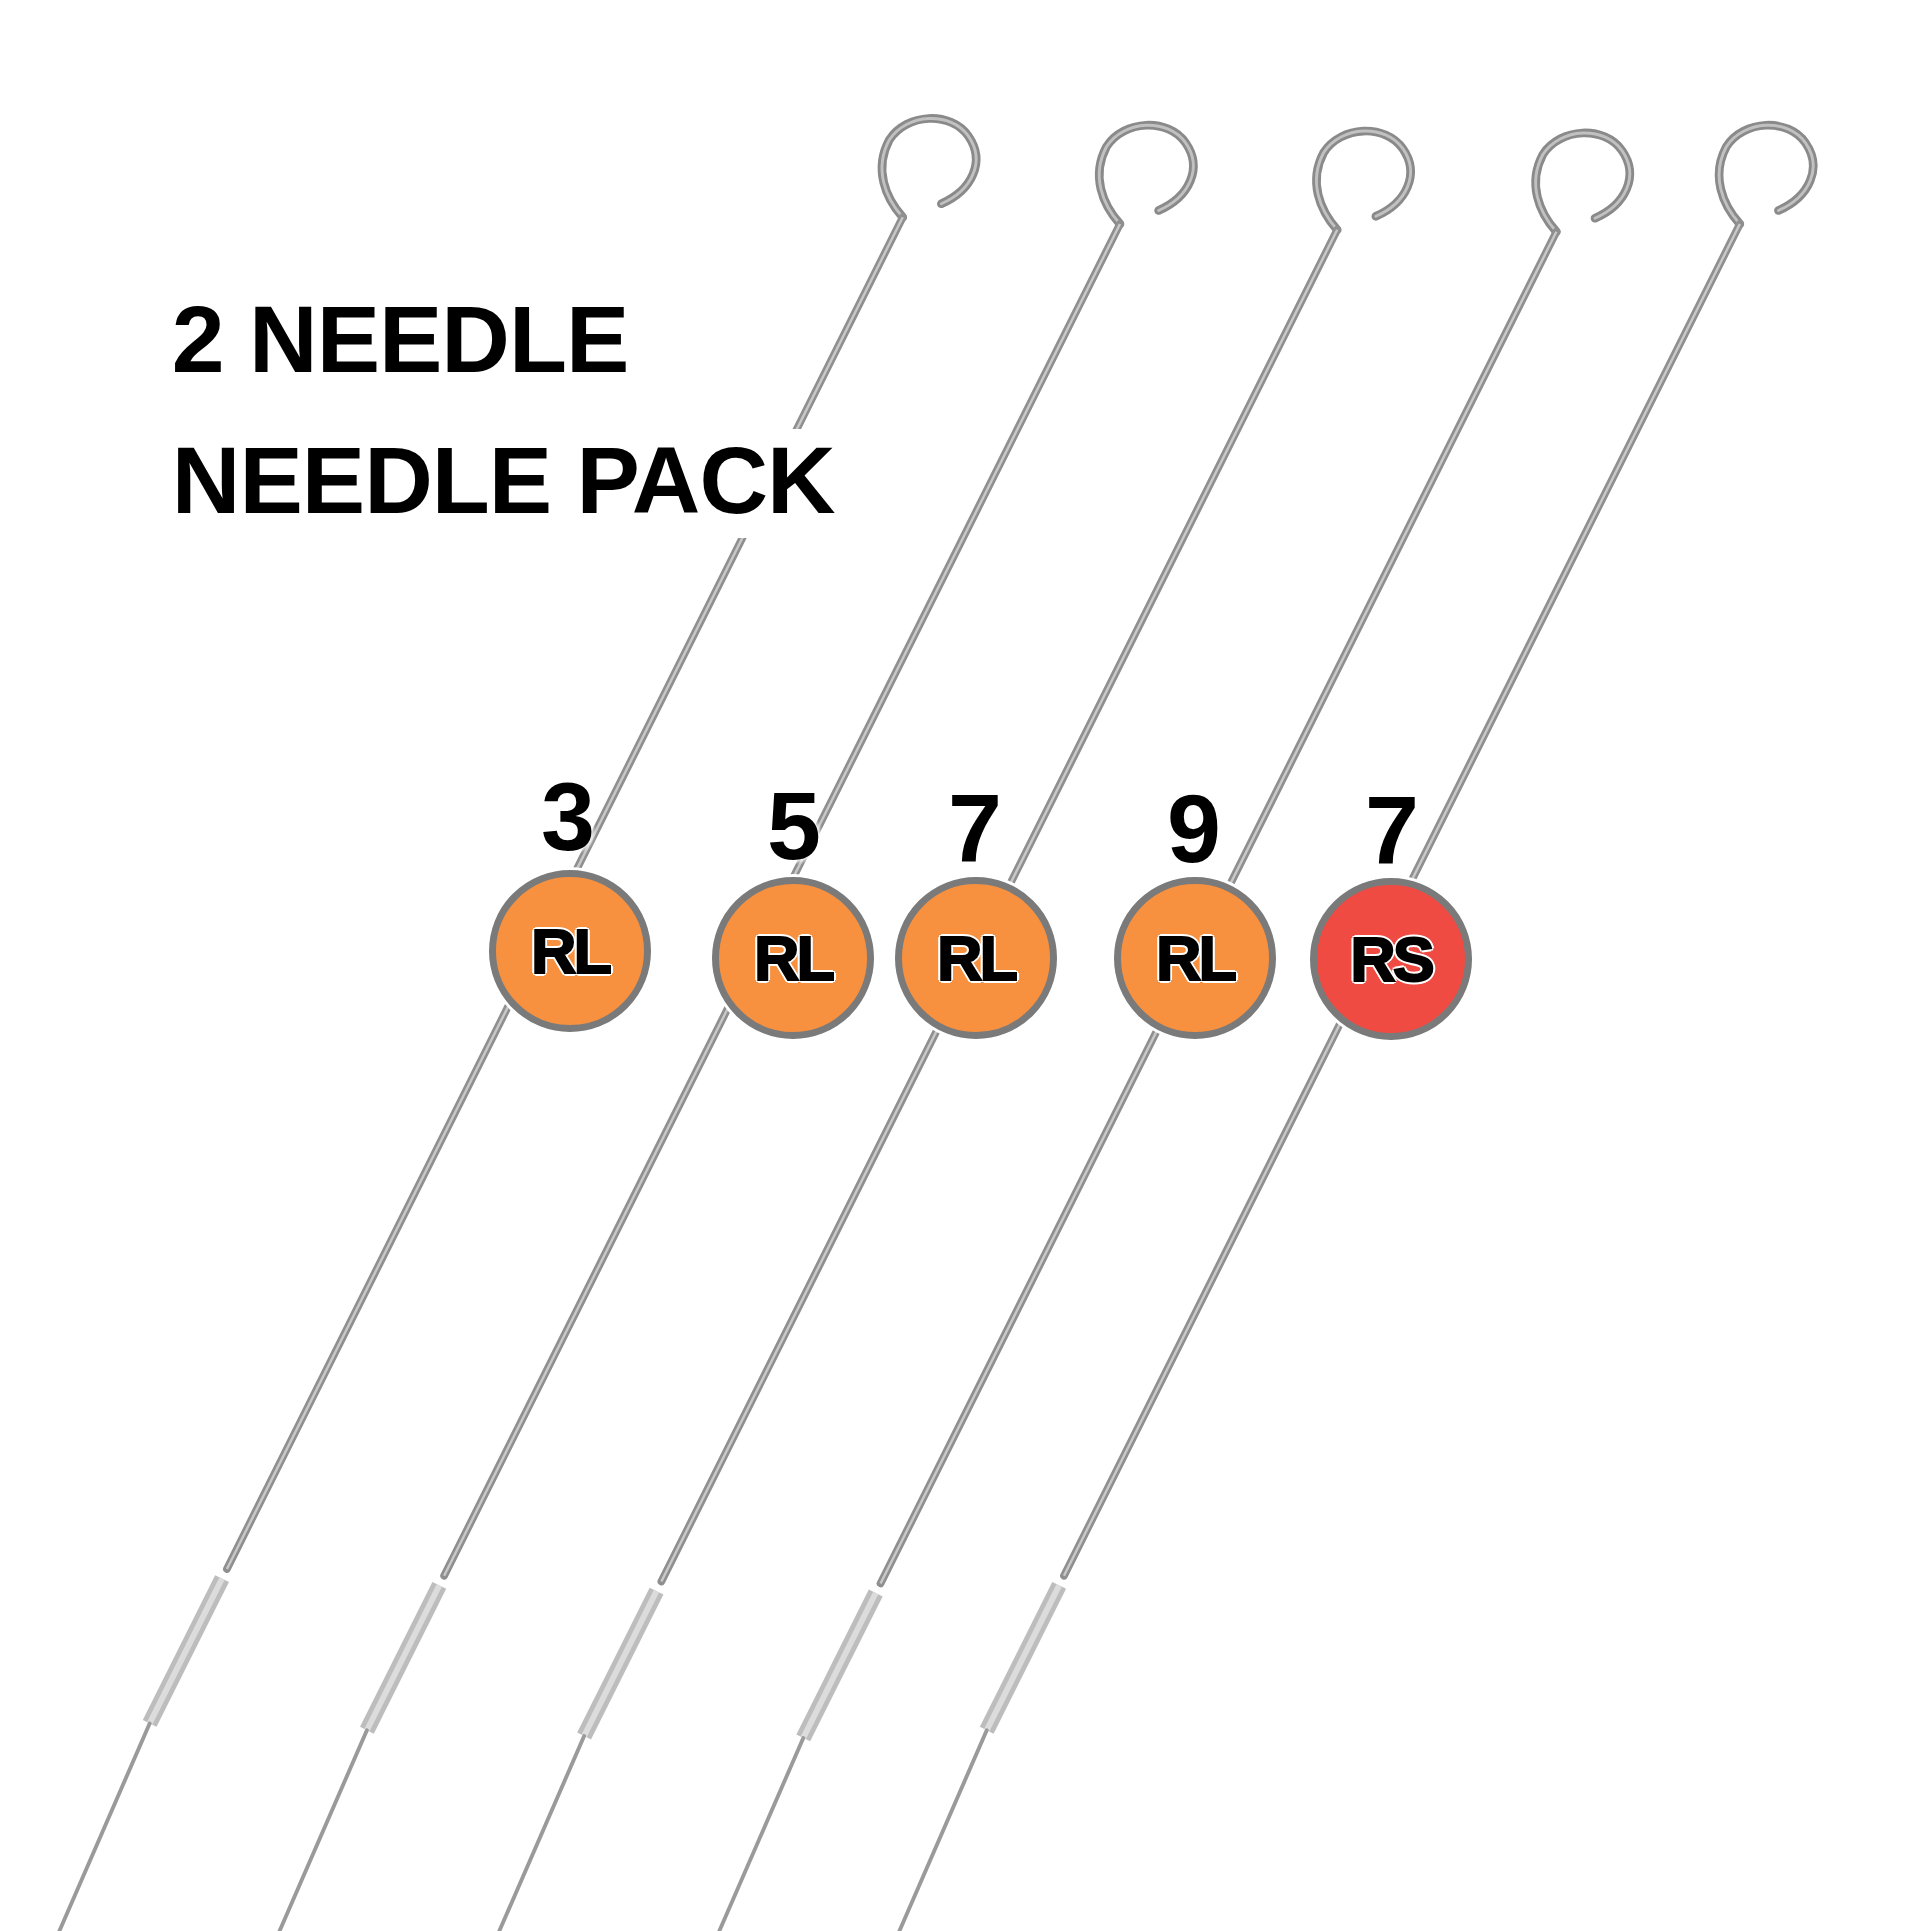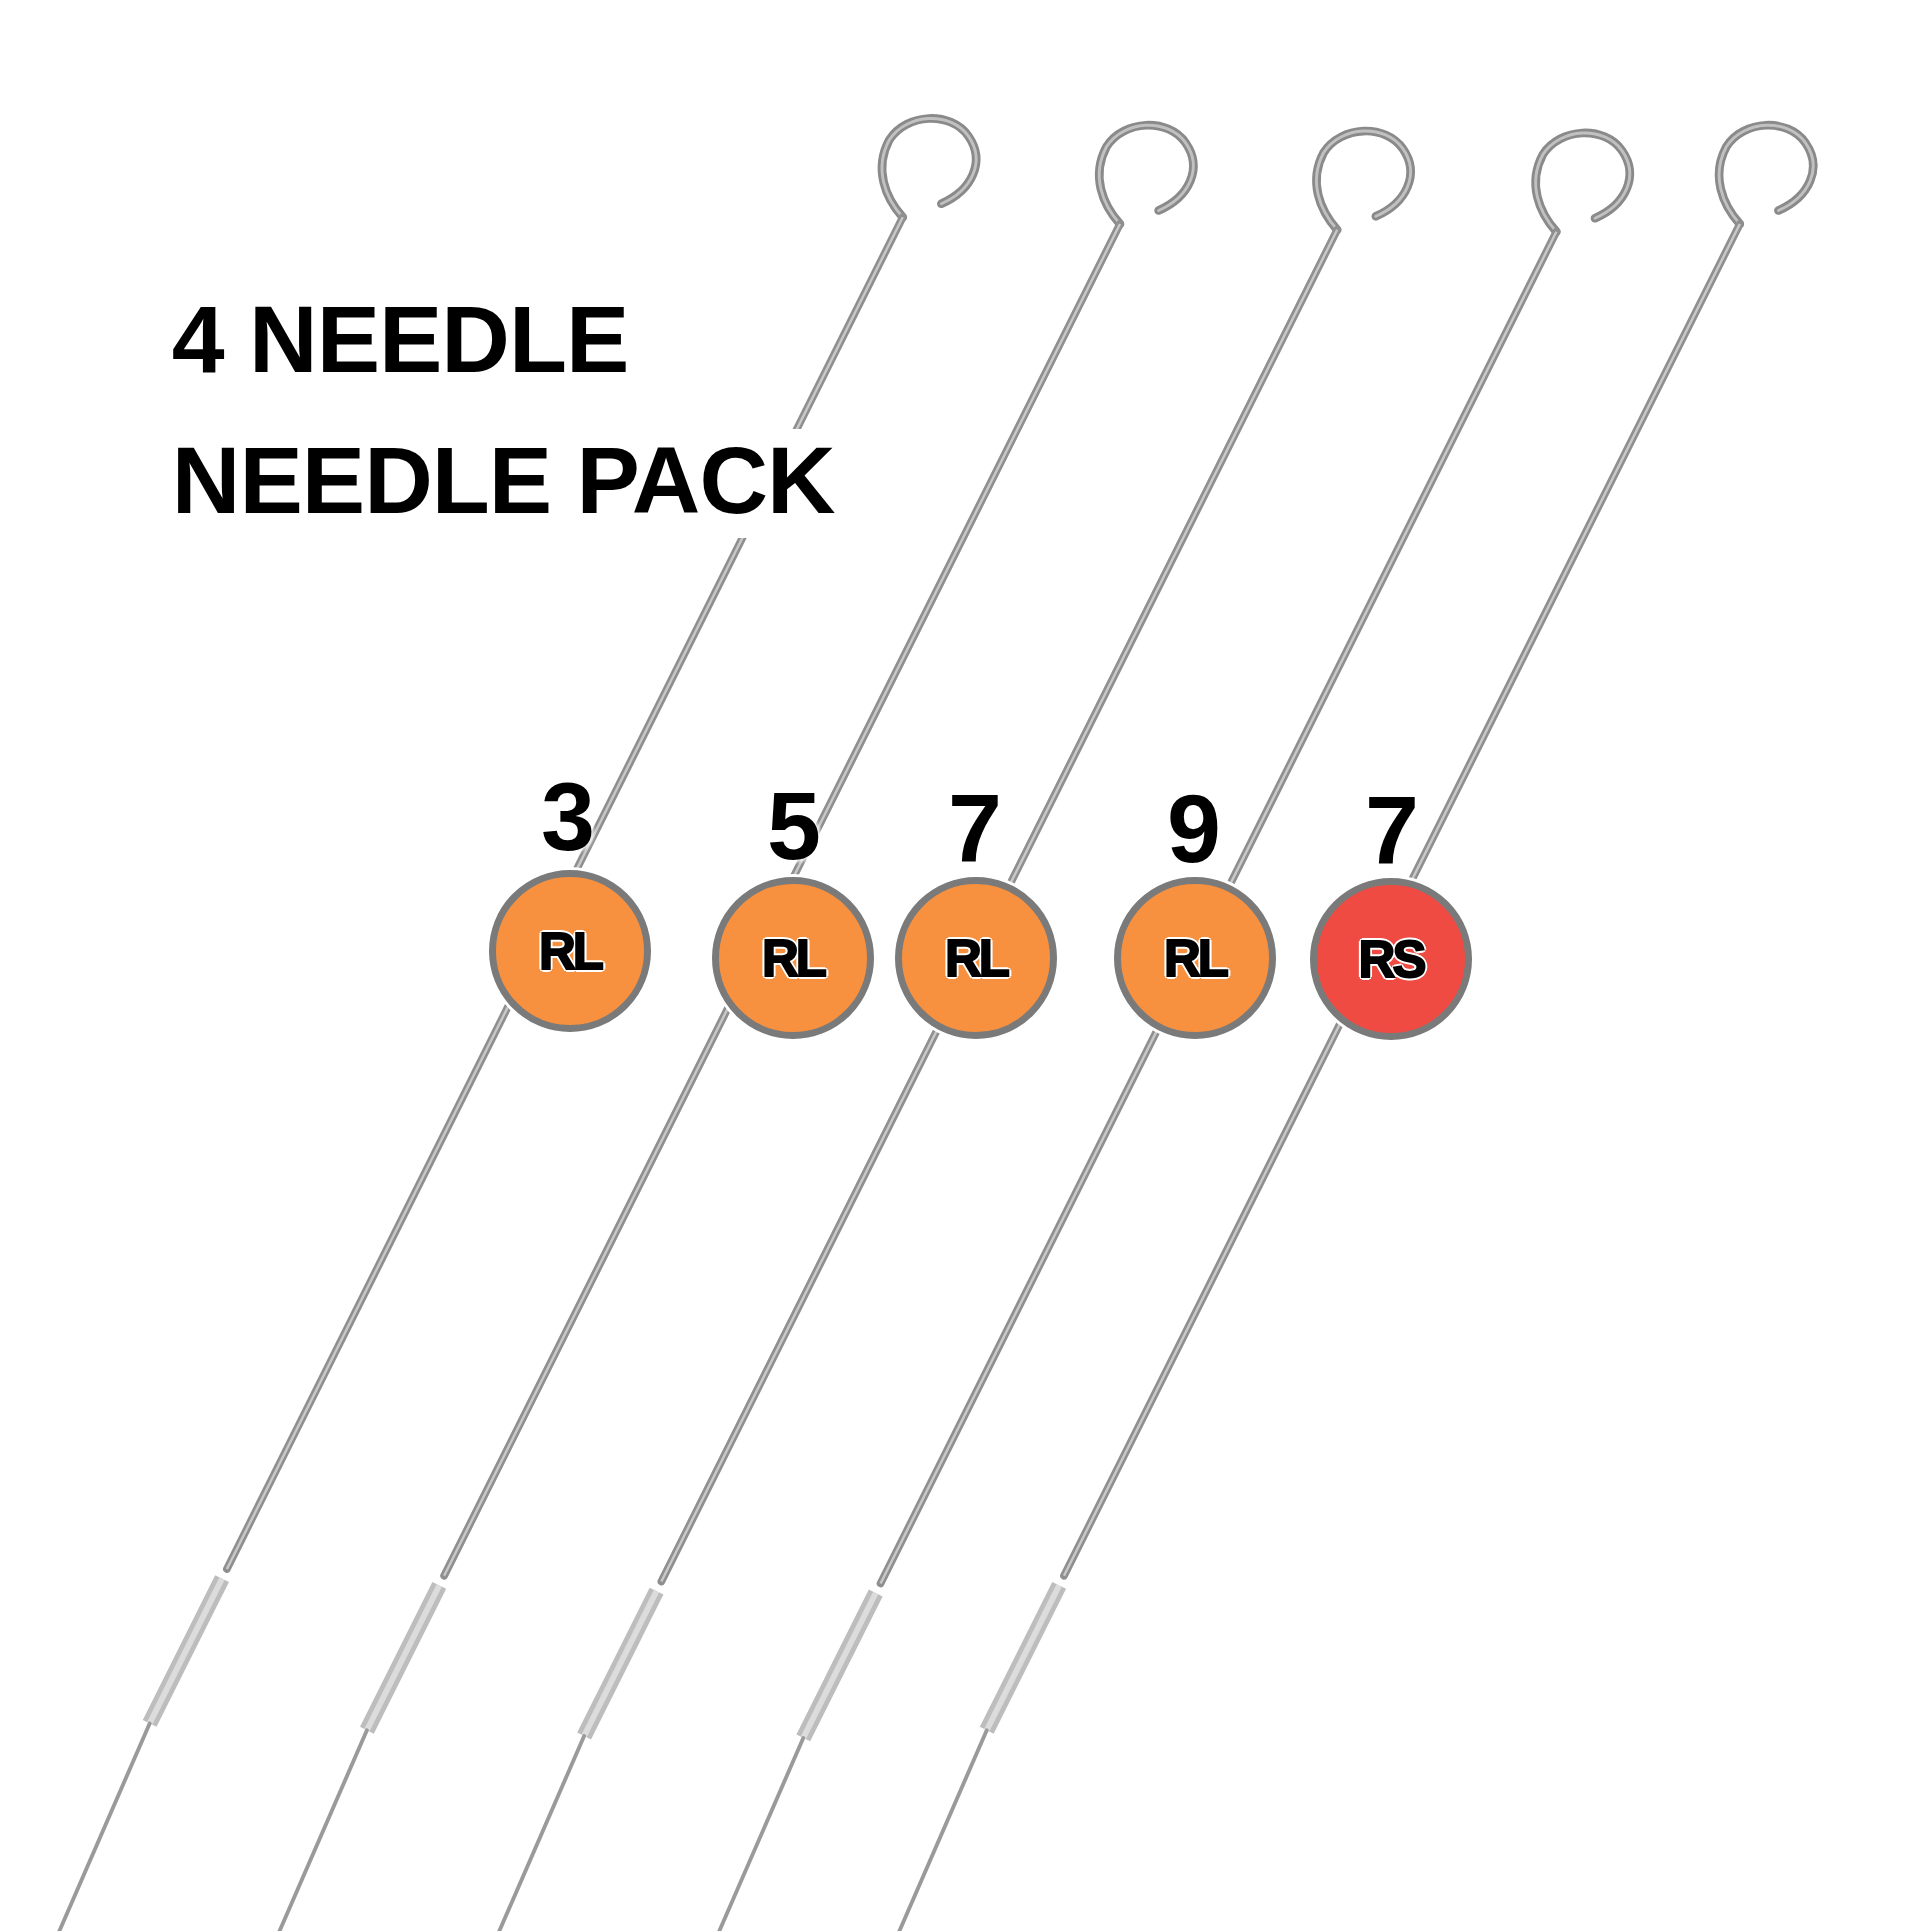--- a/index.html
+++ b/index.html
@@ -17,21 +17,21 @@
     font-family:"Liberation Sans", sans-serif; font-weight:700; font-size:97px; line-height:1; color:#000;
     text-shadow: 0 0 5.8px #fff, 0 0 5.8px #fff, 0 0 5.8px #fff;
   }
   .badge {
     position:absolute; width:162px; height:162px; margin-left:-81px; margin-top:-81px;
     border-radius:50%; box-sizing:border-box; border:7.7px solid #7a7a7a;
     display:flex; align-items:center; justify-content:center;
     box-shadow: 0 0 0 2.9px #ffffff;
   }
   .badge span {
-    font-family:"Liberation Sans", sans-serif; font-weight:700; font-size:51px; color:#000; letter-spacing:-2.9px;
+    font-family:"Liberation Sans", sans-serif; font-weight:700; font-size:63px; color:#000; letter-spacing:-2.9px;
     -webkit-text-stroke: 1.9px #000;
     text-shadow: 2.9px 0 0 #fff, -2.9px 0 0 #fff, 0 2.9px 0 #fff, 0 -2.9px 0 #fff, 1.9px 1.9px 0 #fff, -1.9px -1.9px 0 #fff, 1.9px -1.9px 0 #fff, -1.9px 1.9px 0 #fff;
   }
 </style>
 </head>
 <body>
 
 <svg id="needles" viewBox="0 0 2000 2000" xmlns="http://www.w3.org/2000/svg">
   <defs>
     <g id="needle">
@@ -49,21 +49,21 @@
       <line x1="-880" y1="1790" x2="-910" y2="1850" stroke="#c4c4c4" stroke-width="2" stroke-linecap="round"></line>
     </g>
   </defs>
   <use href="#needle" x="935" y="225"></use>
   <use href="#needle" x="1160" y="232"></use>
   <use href="#needle" x="1385" y="238"></use>
   <use href="#needle" x="1612" y="240"></use>
   <use href="#needle" x="1802" y="232"></use>
 </svg>
 
-<h1 class="title" id="title-line-1">4 NEEDLE</h1>
+<h1 class="title" id="title-line-1">2 NEEDLE</h1>
 <h1 class="title" id="title-line-2">NEEDLE PACK</h1>
 
 <div class="num" style="left:568px; top:768px;">3</div>
 <div class="num" style="left:794px; top:777px;">5</div>
 <div class="num" style="left:975px; top:780px;">7</div>
 <div class="num" style="left:1194px; top:780px;">9</div>
 <div class="num" style="left:1392px; top:782px;">7</div>
 
 <div class="badge" style="left: 570px; top: 951px; background: rgb(247, 145, 63); border-color: rgb(122, 122, 122);">
   <span>RL</span>

